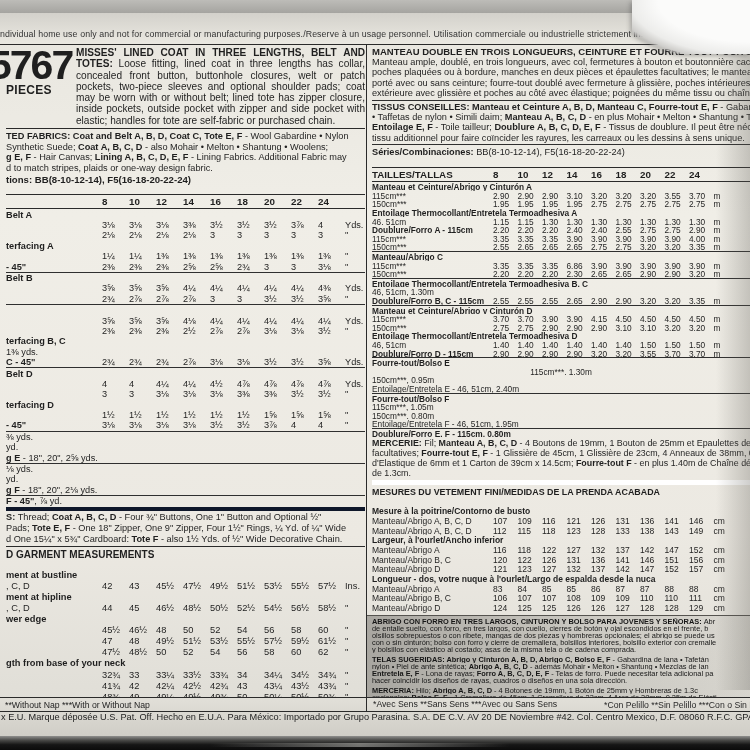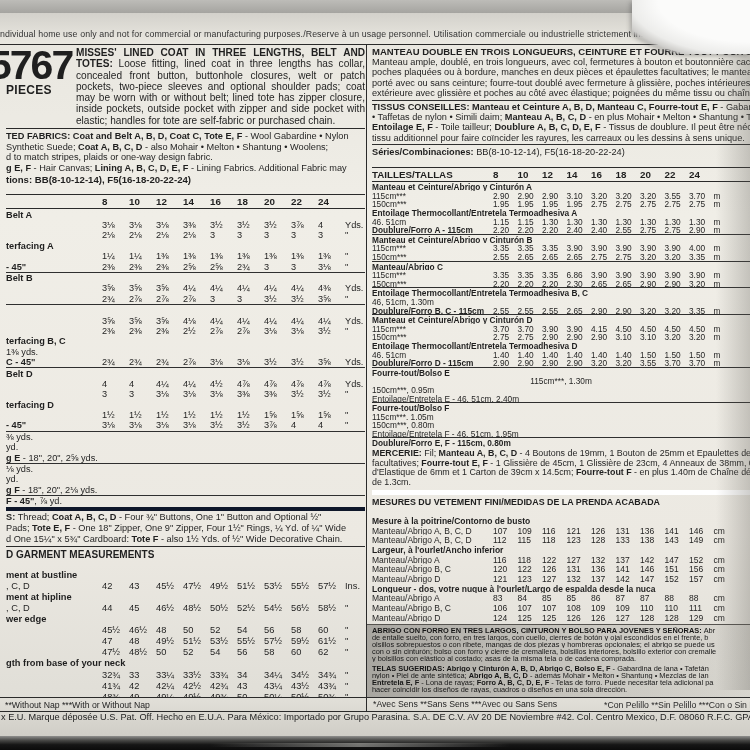--- a/index.html
+++ b/index.html
@@ -91,22 +91,22 @@
         <div class="numcol">
           <div class="num">5767</div>
           <div class="pieces">PIECES</div>
         </div>
         <div class="title-par"><span class="b">MISSES' LINED COAT IN THREE LENGTHS, BELT AND TOTES:</span><span> Loose fitting, lined coat in three lengths has collar, concealed front button, buttonhole closures, welt or patch pockets, two-piece sleeves and optional shoulder pads; coat may be worn with or without belt; lined tote has zipper closure, inside pockets, outside pocket with zipper and side pocket with elastic; handles for tote are self-fabric or purchased chain.</span></div>
       </div>
 
       <div class="fabrics fz92">
           <div class="line"><span class="b">TED FABRICS: Coat and Belt A, B, D, Coat C, Tote E, F</span><span> - Wool Gabardine • Nylon</span></div>
           <div class="line"><span>Synthetic Suede; </span><span class="b">Coat A, B, C, D</span><span> - also Mohair • Melton • Shantung • Woolens;</span></div>
+          <div class="line"><span class="b">g E, F</span><span> - Hair Canvas; </span><span class="b">Lining A, B, C, D, E, F</span><span> - Lining Fabrics. Additional Fabric may</span></div>
           <div class="line"><span>d to match stripes, plaids or one-way design fabric.</span></div>
-          <div class="line"><span class="b">g E, F</span><span> - Hair Canvas; </span><span class="b">Lining A, B, C, D, E, F</span><span> - Lining Fabrics. Additional Fabric may</span></div>
         </div>
       <div class="combos line">tions: BB(8-10-12-14), F5(16-18-20-22-24)</div>
 
       <div class="tbl yard">
           <div class="trow hdr">
             <span class="tl"></span>
             <span class="tv">8</span>
             <span class="tv">10</span>
             <span class="tv">12</span>
             <span class="tv">14</span>
@@ -541,23 +541,20 @@
             <span class="tv">2.20</span>
             <span class="tv">2.20</span>
             <span class="tv">2.40</span>
             <span class="tv">2.40</span>
             <span class="tv">2.55</span>
             <span class="tv">2.75</span>
             <span class="tv">2.75</span>
             <span class="tv">2.90</span>
             <span class="tu">m</span>
           </div>
-          <div class="trow rt">
-            <span class="tl b" style="grid-column: 1 / -1;">Manteau et Ceinture/Abrigo y Cinturón B</span>
-          </div>
           <div class="trow">
             <span class="tl">115cm***</span>
             <span class="tv">3.35</span>
             <span class="tv">3.35</span>
             <span class="tv">3.35</span>
             <span class="tv">3.90</span>
             <span class="tv">3.90</span>
             <span class="tv">3.90</span>
             <span class="tv">3.90</span>
             <span class="tv">3.90</span>

